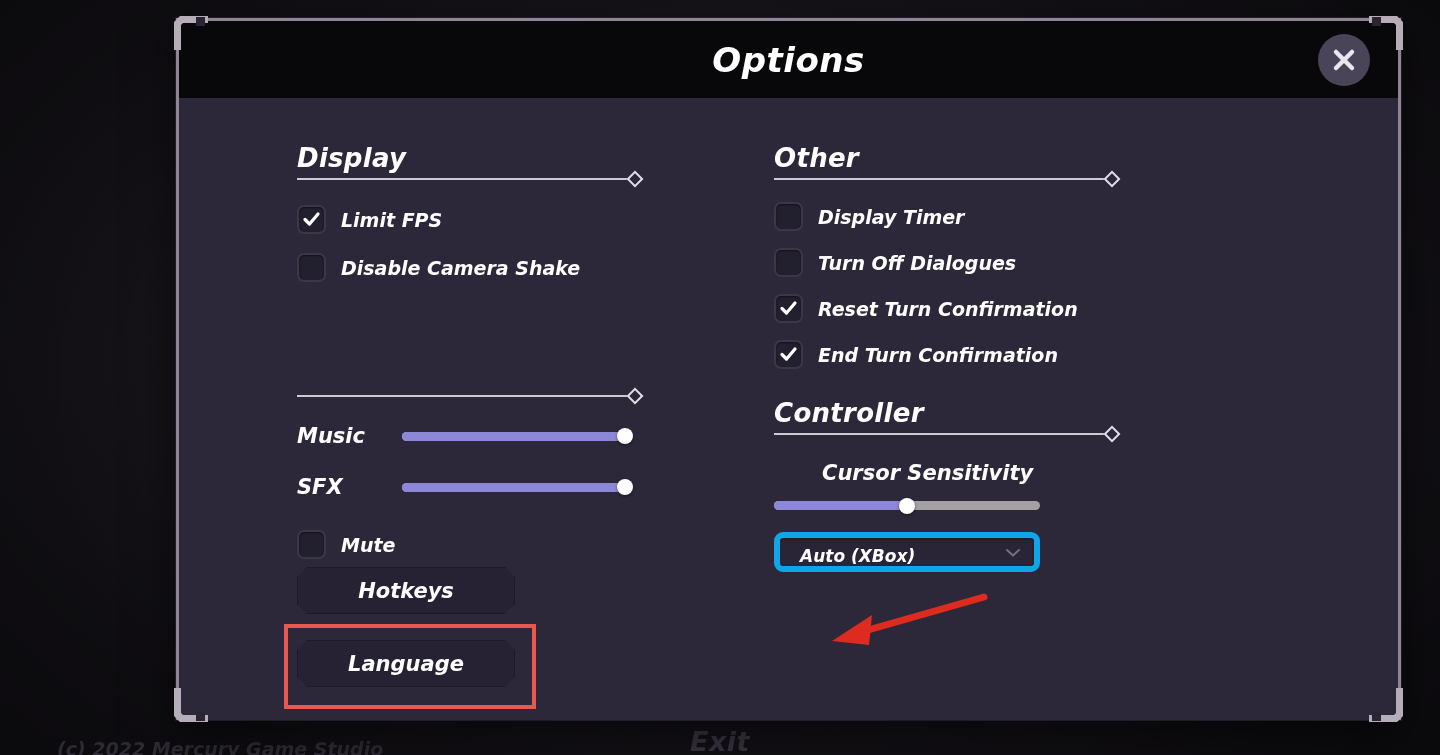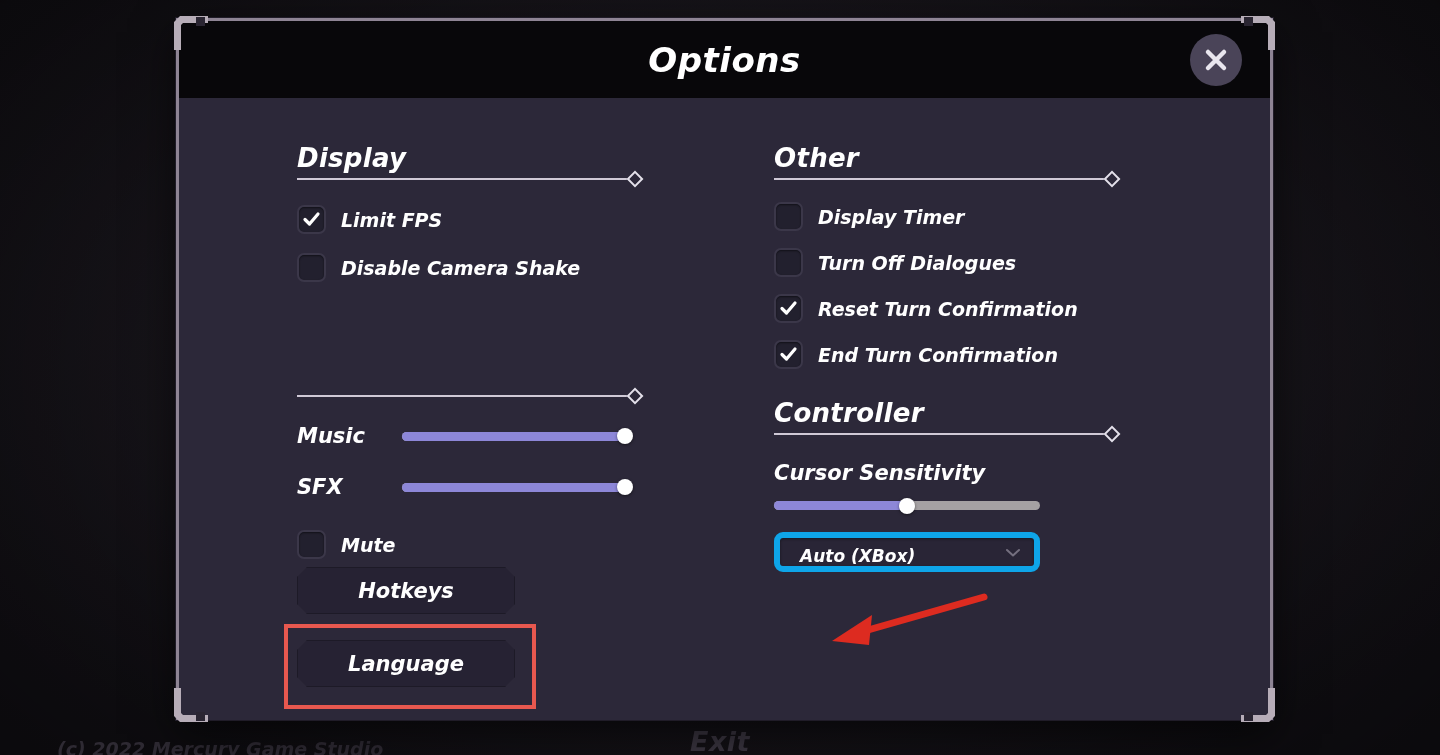--- a/index.html
+++ b/index.html
@@ -34,21 +34,21 @@
     font-family:"DejaVu Sans", sans-serif;
     font-style:italic; font-weight:bold;
     font-size:19px; color:#2e2a33;
     white-space:nowrap;
   }
 
   
   .modal {
     position:absolute;
     left:176px; top:18px;
-    width:1097px; height:702px;
+    width:1225px; height:702px;
     background:#701a75;
     border:3px solid #8e8494;
     box-shadow:0 0 0 1px #201c28, 0 14px 40px rgba(0,0,0,0.6);
   }
 
   
   .corner {
     position:absolute; width:34px; height:34px;
     pointer-events:none; z-index:6;
   }
@@ -187,21 +187,21 @@
     box-shadow:0 1px 3px rgba(0,0,0,0.5);
   }
 
   .mute-row { margin-top:31px; }
 
   
   .ctrl-label {
     margin-top:26px;
     font-family:"DejaVu Sans", sans-serif;
     font-style:italic; font-weight:bold;
-    font-size:21px; color:#ffffff;
+    font-size:21px; color:#ffffff;margin-left:48px;
   }
   .ctrl-slider-wrap { margin-top:16px; }
 
   .dropdown {
     margin-top:22px;
     position:relative;
     width:266px; height:40px;
     border-radius:9px;
     background:#292536;
     border:6px solid #0ea5e9;

